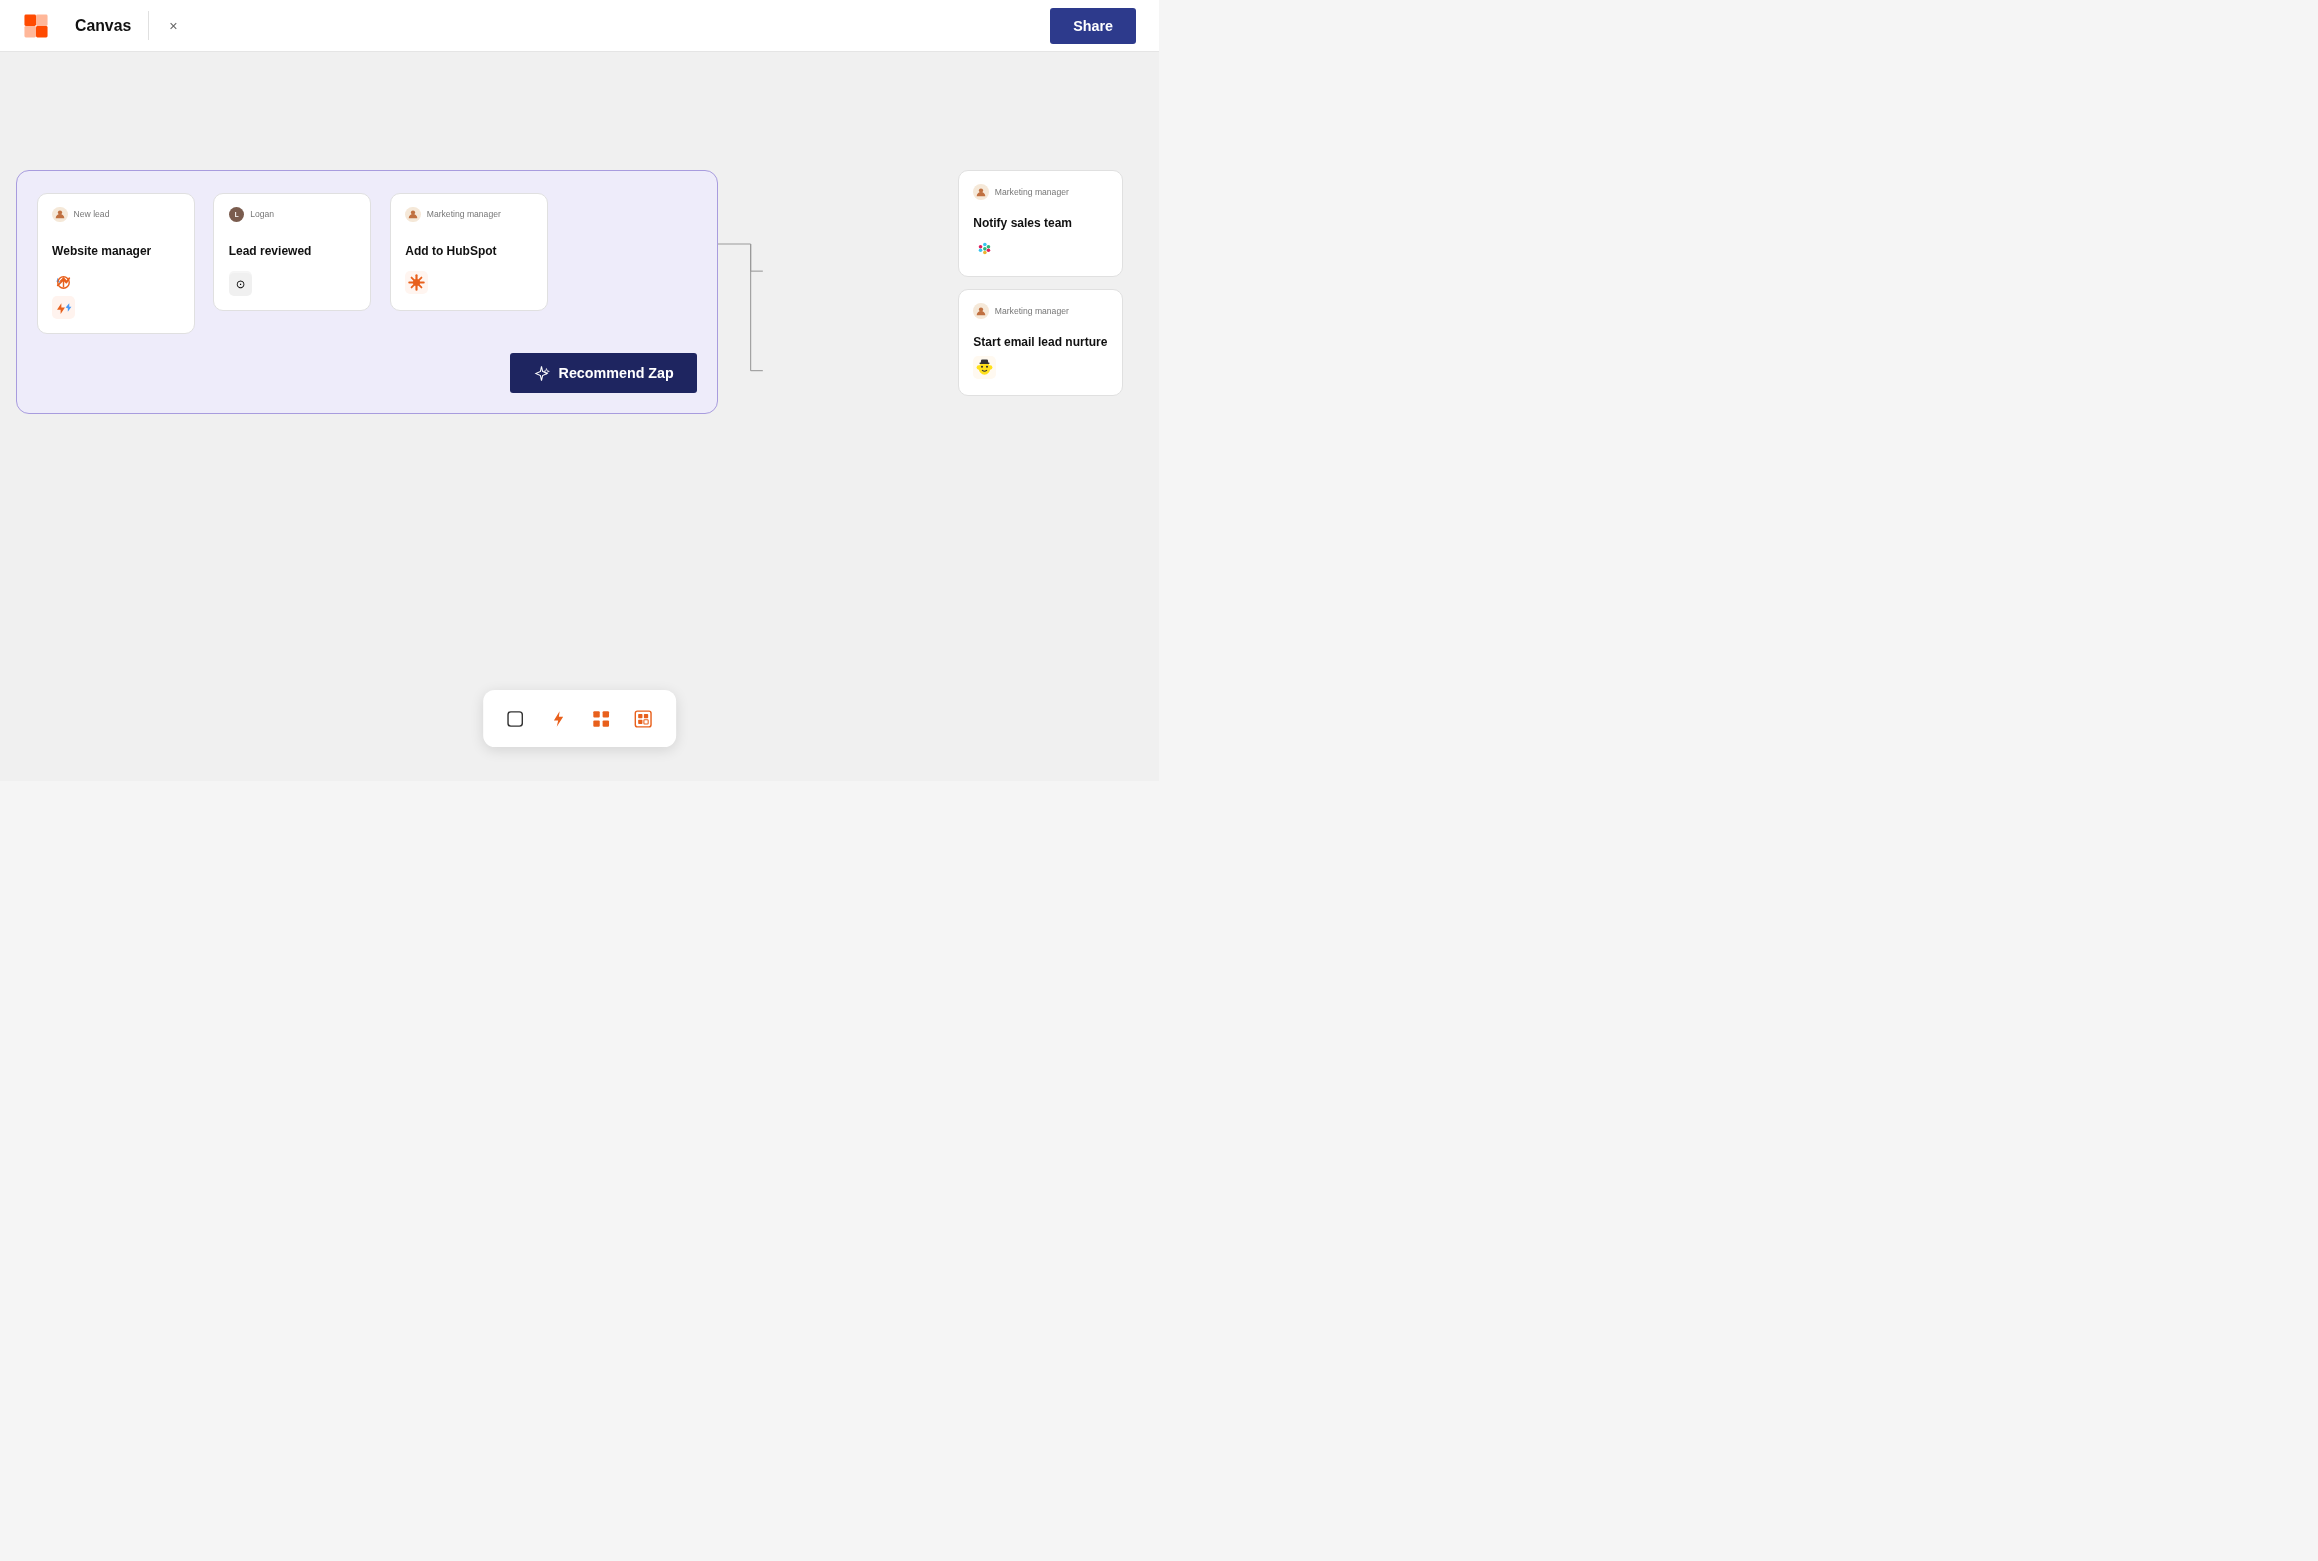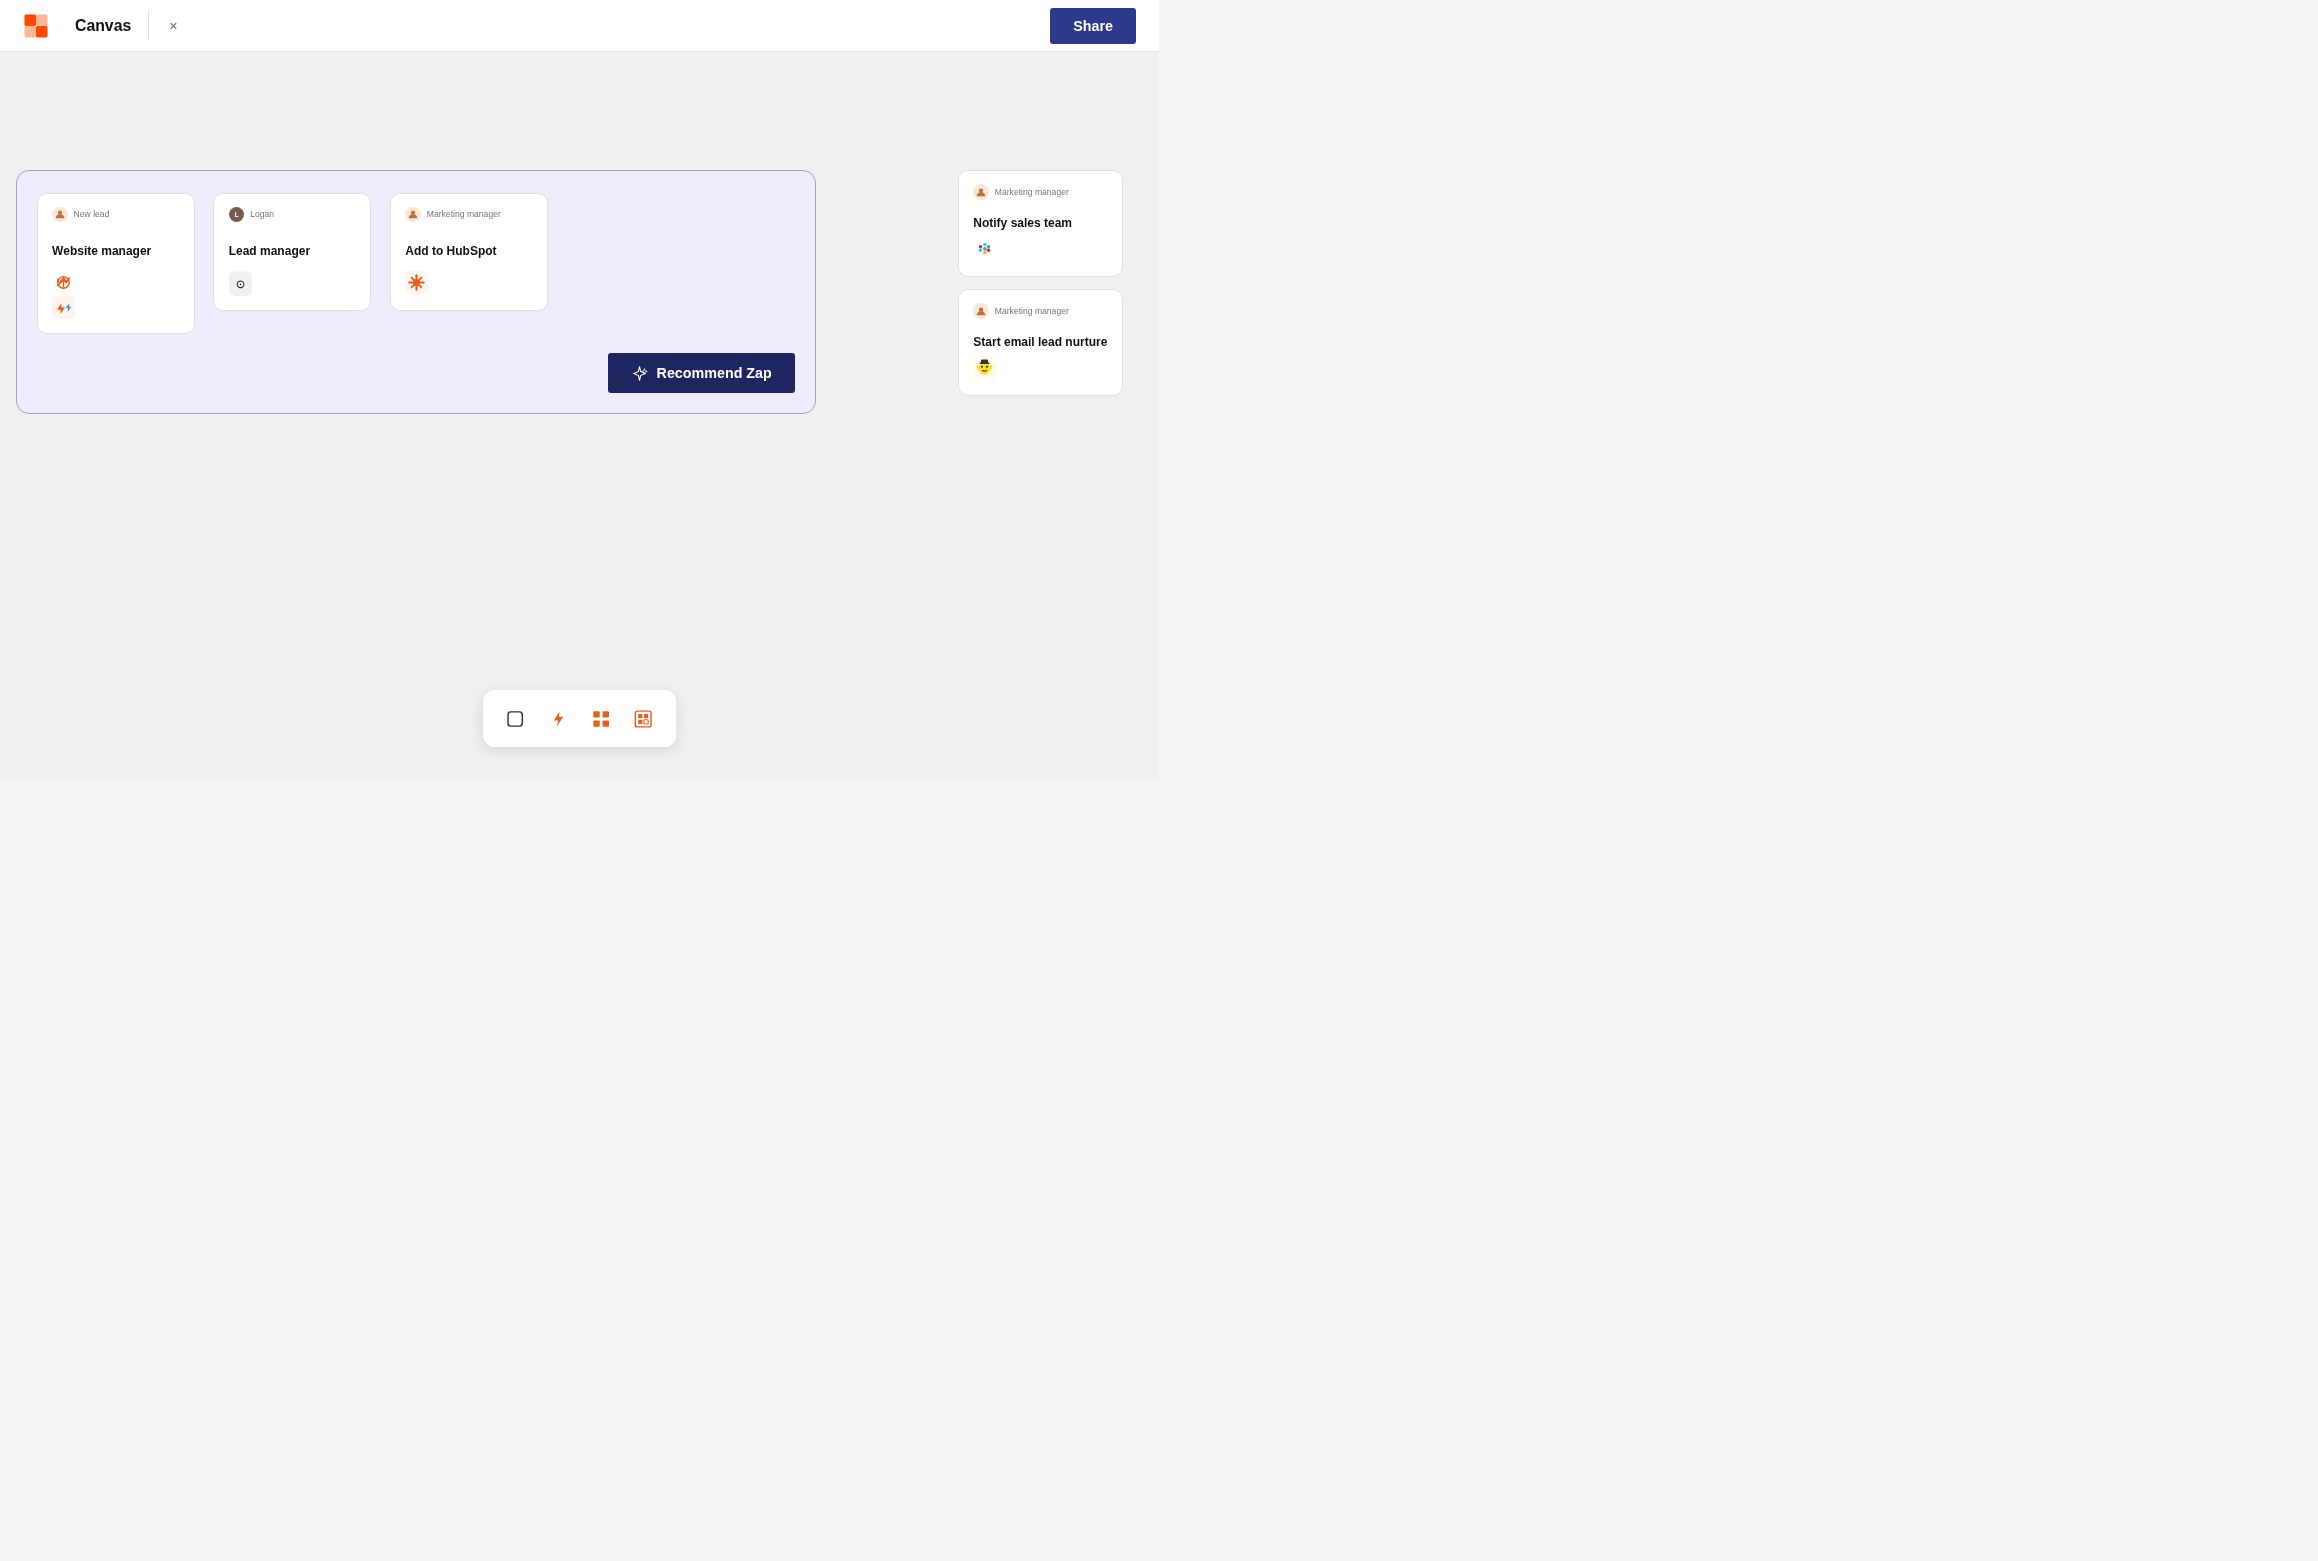--- a/index.html
+++ b/index.html
@@ -64,21 +64,21 @@
       background: #f0f0f0;
       position: relative;
       overflow: hidden;
     }
 
     
     .main-group {
       position: absolute;
       top: 118px;
       left: 15.8px;
-      width: 800px;
+      width: 702px;
       height: 244px;
       border: 1.8px solid #a89cde;
       border-radius: 13px;
       background: #eeecfa;
       padding: 21.5px 20px 20px;
       display: flex;
       flex-direction: column;
       gap: 0;
     }
 
@@ -291,21 +291,21 @@
             <path d="M18 15l5-6v5h3l-5 7v-5z" fill="#4a9af5" transform="translate(1,1)"></path>
           </svg>
         </div>
       </div>
 
       <div class="card">
         <div class="card-header">
           <div class="avatar-img" style="background:#7a5c4e; font-size:6.4px;">L</div>
           <span class="card-role">Logan</span>
         </div>
-        <div class="card-title">Lead manager</div>
+        <div class="card-title">Lead reviewed</div>
         <div class="card-icon-area">
           <svg width="23" height="23" viewBox="0 0 32 32" xmlns="http://www.w3.org/2000/svg">
             <rect width="32" height="32" rx="7" fill="#f5f5f5"></rect>
             <circle cx="16" cy="16" r="9" fill="none" stroke="#111" stroke-width="1.5"></circle>
             <path d="M16 10 C19.5 10 22 12.5 22 16 C22 19.5 19.5 22 16 22 C12.5 22 10 19.5 10 16 C10 12.5 12.5 10 16 10Z" fill="#111" fill-rule="evenodd"></path>
             <path d="M16 11.5 C18.5 11.5 20.5 13.5 20.5 16 C20.5 18.5 18.5 20.5 16 20.5 C13.5 20.5 11.5 18.5 11.5 16 C11.5 13.5 13.5 11.5 16 11.5Z" fill="#f5f5f5" fill-rule="evenodd"></path>
 
             <g fill="#111" transform="translate(16,16)">
               <path d="M0-7 C1.5-7 2.5-6 3-4.5 L7-2 C8 1 7 4 4.5 5.5 L5 8 C3 9 1 8.5 0 7 L-5 7 C-7 5.5 -8 2.5 -7 0 L-3-4.5 C-2.5-6 -1.5-7 0-7Z" fill="none" stroke="#111" stroke-width="1.2"></path>
             </g>

